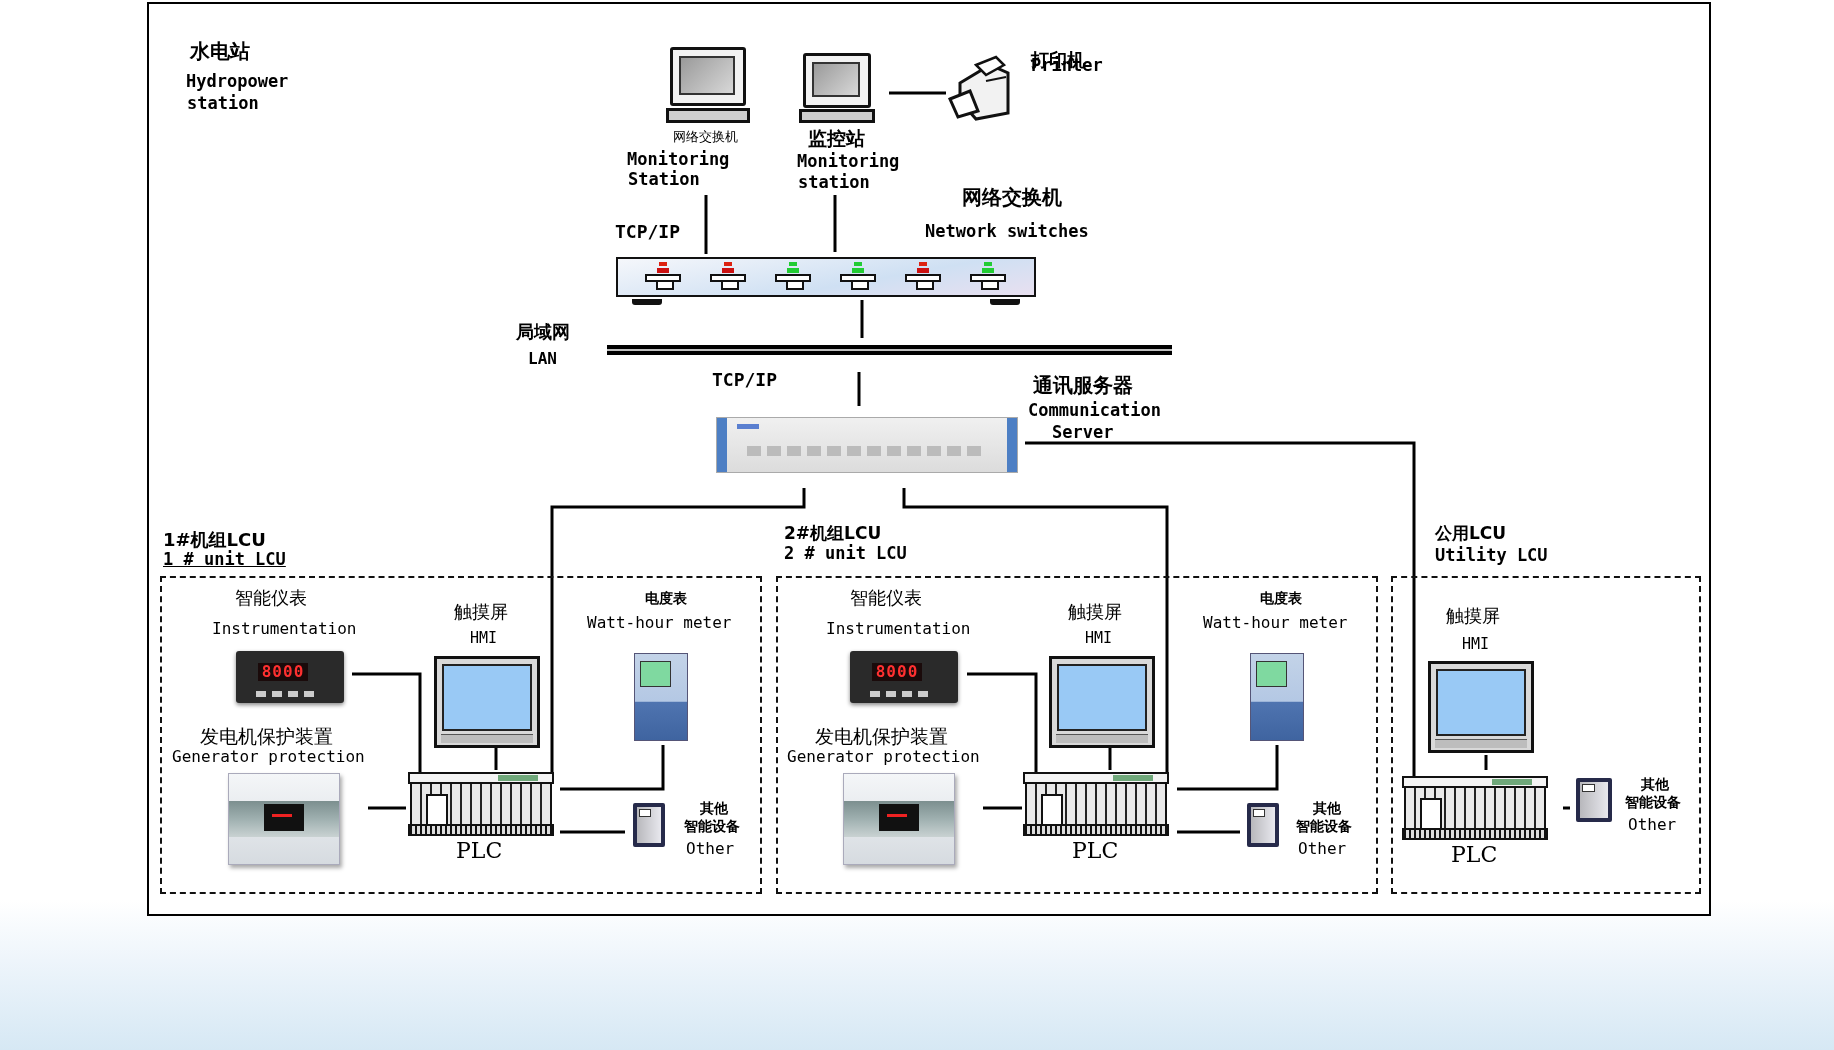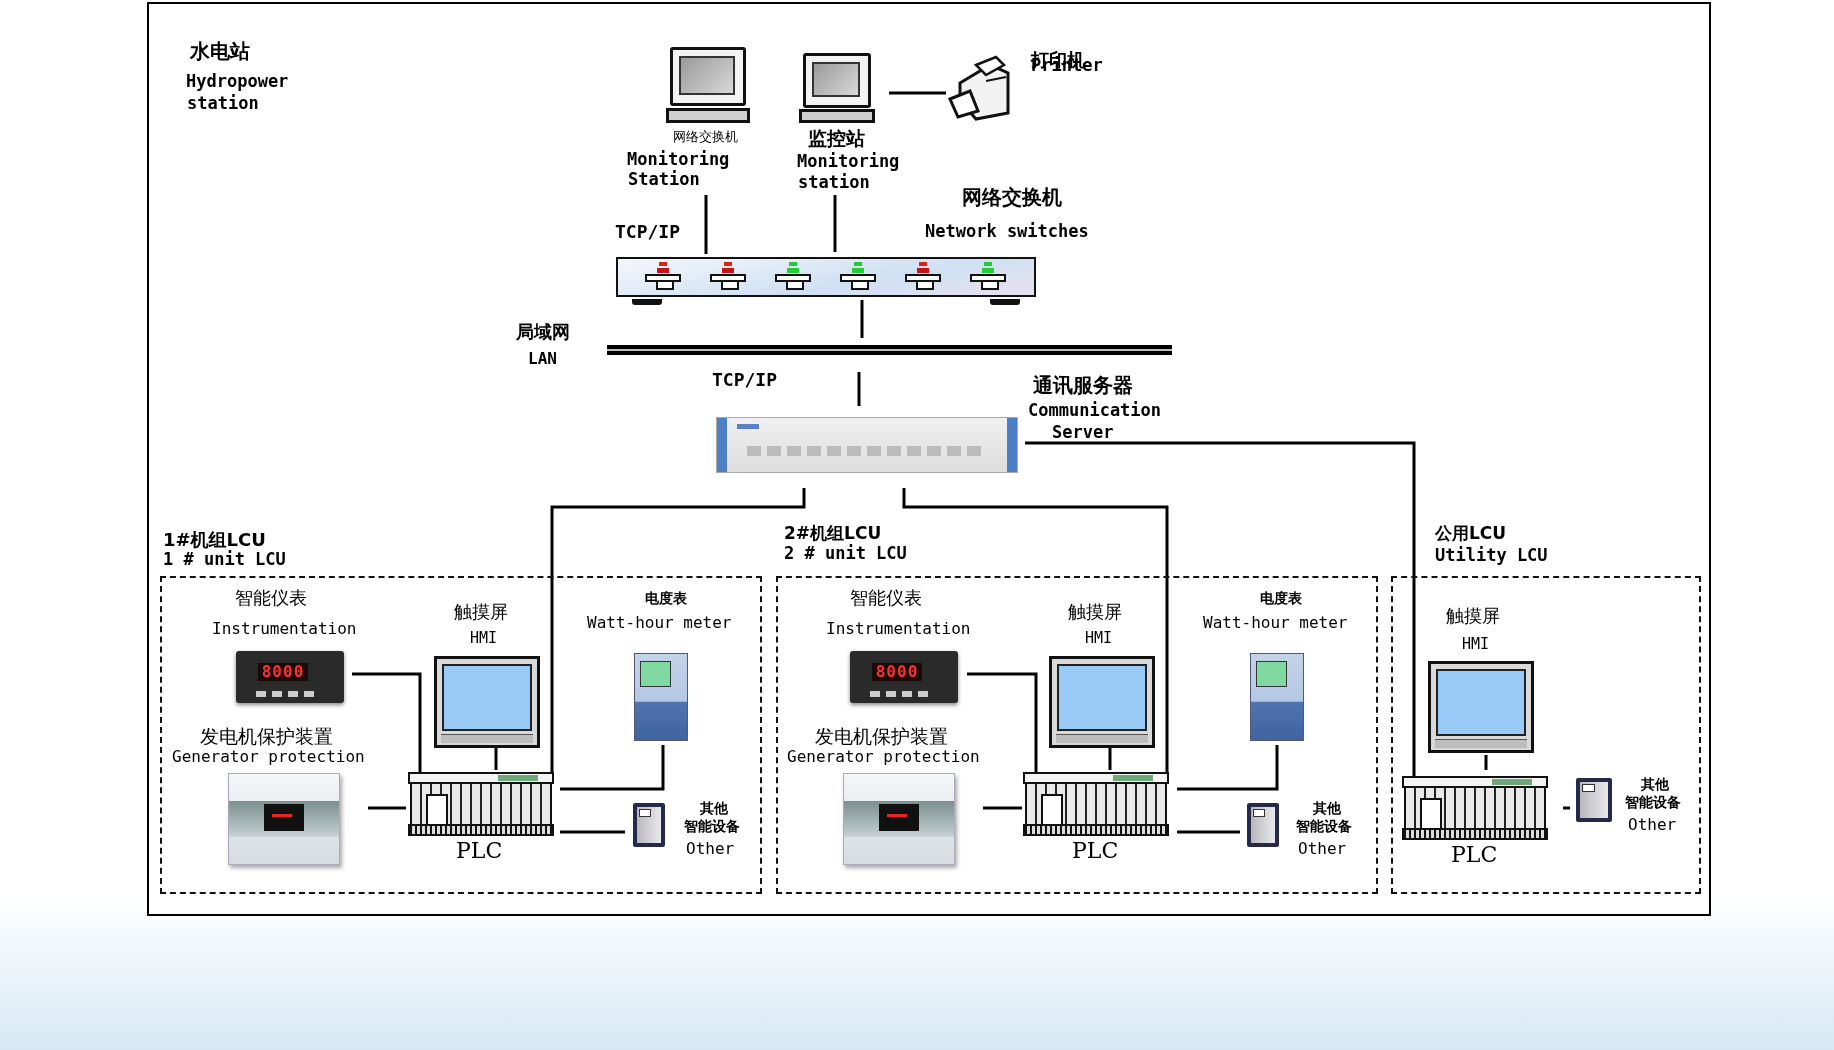--- a/index.html
+++ b/index.html
@@ -186,21 +186,21 @@
   <div class="ear" style="left:0;"></div>
     <div class="ear" style="right:0;"></div>
   <div class="logo"></div>
     <div class="ports"></div>
 </div>
 <div class="t cn" style="left:1033px;top:374px;font-size:20px;text-align:right;">通讯服务器</div>
 <div class="t bold mono" style="left:1028px;top:401px;font-size:17px;">Communication</div>
 <div class="t bold mono" style="left:1052px;top:423px;font-size:17px;">Server</div>
 
 <div class="t cn" style="left:163px;top:530px;font-size:18px;">1#机组LCU</div>
-<div class="t bold mono" style="left:163px;top:550px;font-size:17px;">1 # unit LCU</div>
+<div class="t bold mono" style="left:163px;top:550px;font-size:17px;text-decoration:underline;">1 # unit LCU</div>
 <div class="dash" style="left:160px;top:576px;width:602px;height:318px;"></div>
 
 <div class="t cn" style="left:235px;top:588px;font-size:18px;font-weight:normal;">智能仪表</div>
 <div class="t mono" style="left:212px;top:620px;font-size:16px;">Instrumentation</div>
 <div class="inst" style="left:236px;top:651px;width:108px;height:52px;">
     <div class="digits">8000</div>
     <div class="keys"></div>
   </div>
 
 <div class="t cn" style="left:200px;top:726px;font-size:19px;font-weight:normal;">发电机保护装置</div>

